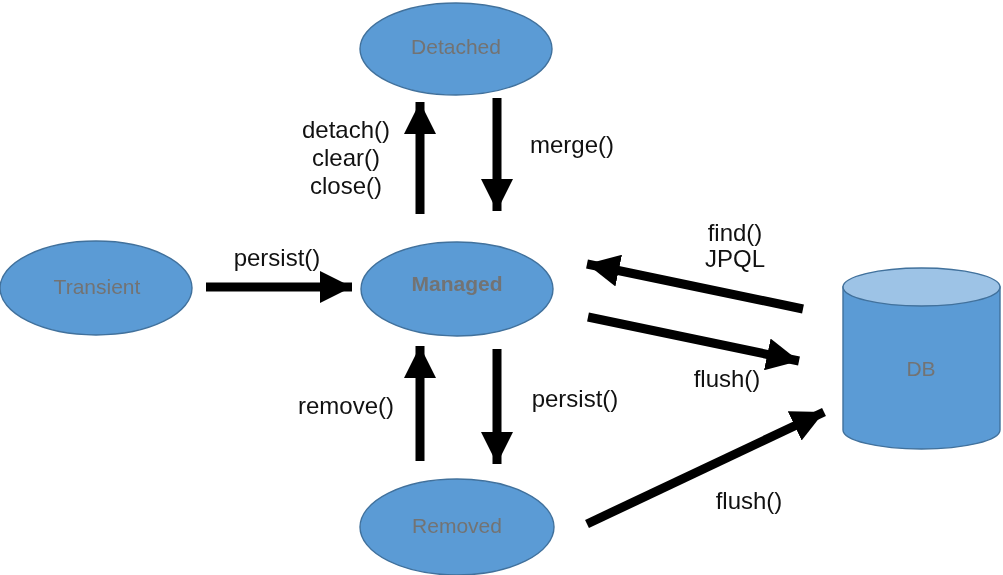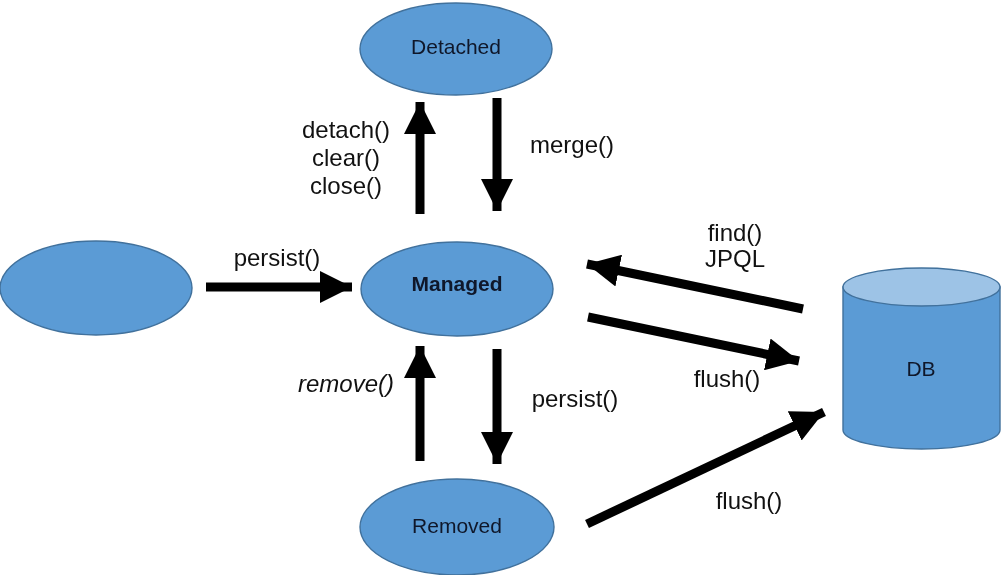--- a/index.html
+++ b/index.html
@@ -37,21 +37,21 @@
     color: #111111;
     text-align: center;
     white-space: nowrap;
   }
   .lbl span { display: block; }
   .node-lbl {
     position: absolute;
     transform: translate(-50%, -50%);
     font-size: 21px;
     line-height: 28px;
-    color: #0f172a;
+    color: #737373;
     text-align: center;
     white-space: nowrap;
   }
   .node-lbl span { display: block; }
 </style>
 </head>
 <body>
 
 <div class="stage">
 
@@ -74,20 +74,21 @@
     <line class="arrow" x1="420" y1="214" x2="420" y2="102" marker-end="url(#arrowhead)"></line>
     <line class="arrow" x1="497" y1="98" x2="497" y2="211" marker-end="url(#arrowhead)"></line>
     <line class="arrow" x1="803" y1="309" x2="587" y2="264" marker-end="url(#arrowhead)"></line>
     <line class="arrow" x1="588" y1="317" x2="799" y2="361" marker-end="url(#arrowhead)"></line>
     <line class="arrow" x1="420" y1="461" x2="420" y2="346" marker-end="url(#arrowhead)"></line>
     <line class="arrow" x1="497" y1="349" x2="497" y2="464" marker-end="url(#arrowhead)"></line>
     <line class="arrow" x1="587" y1="524" x2="824" y2="412" marker-end="url(#arrowhead)"></line>
   </svg>
 
   <div class="node-lbl" style="left:97px; top:287px;">
+    <span>Transient</span>
   </div>
   <div class="node-lbl" style="left:456px; top:47px;">Detached</div>
   <div class="node-lbl" style="left:457px; top:284px;font-weight:bold;">Managed</div>
   <div class="node-lbl" style="left:457px; top:526px;">Removed</div>
   <div class="node-lbl" style="left:921px; top:369px;">DB</div>
 
   <div class="lbl" style="left:277px; top:257px;">persist()</div>
 
   <div class="lbl" style="left:346px; top:158px; line-height:28px;">
     <span>detach()</span>
@@ -97,19 +98,19 @@
 
   <div class="lbl" style="left:572px; top:144px;">merge()</div>
 
   <div class="lbl" style="left:735px; top:246px; line-height:26px;">
     <span>find()</span>
     <span>JPQL</span>
   </div>
 
   <div class="lbl" style="left:727px; top:378px;">flush()</div>
 
-  <div class="lbl" style="left:346px; top:383px;font-style:italic;">remove()</div>
+  <div class="lbl" style="left:346px; top:405px;">remove()</div>
 
   <div class="lbl" style="left:575px; top:398px;">persist()</div>
 
   <div class="lbl" style="left:749px; top:500px;">flush()</div>
 
 </div>
 
 </body></html>

